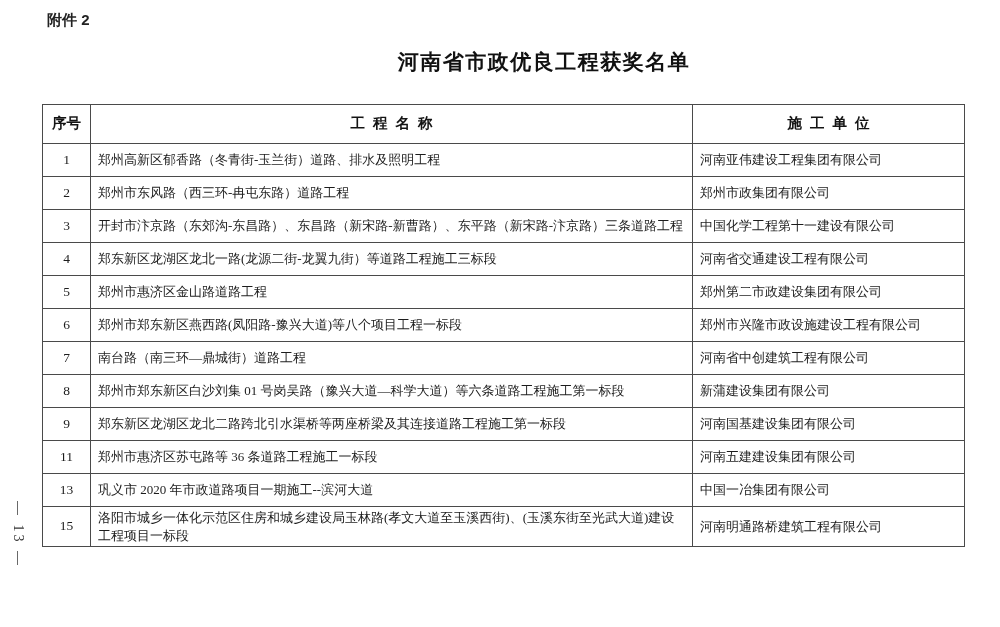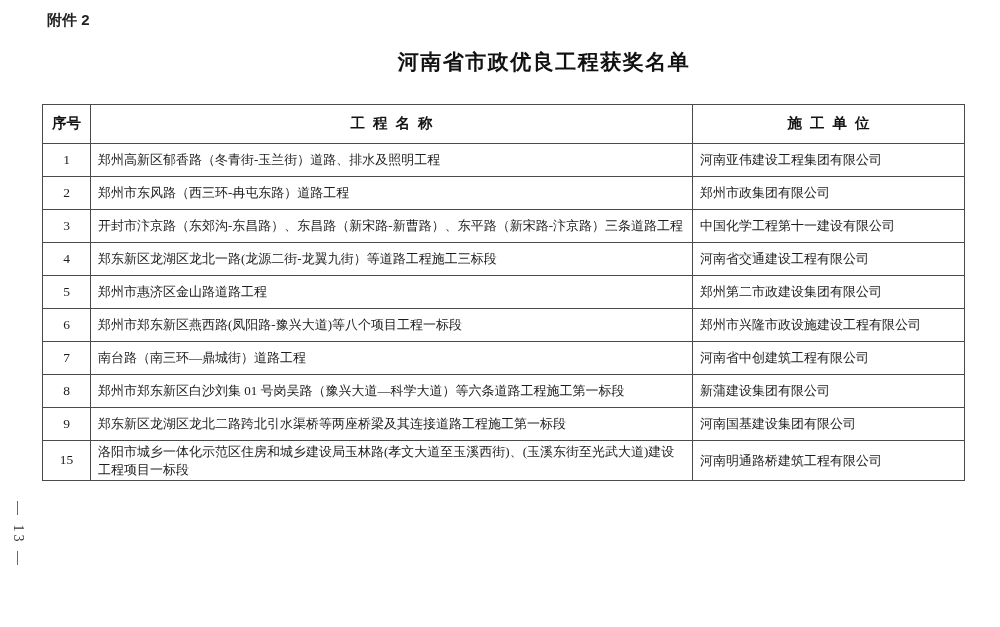--- a/index.html
+++ b/index.html
@@ -131,22 +131,32 @@
     <td class="cell-company">新蒲建设集团有限公司</td>
   </tr>
 
   <tr>
     <td class="cell-no">9</td>
     <td class="cell-name">郑东新区龙湖区龙北二路跨北引水渠桥等两座桥梁及其连接道路工程施工第一标段</td>
     <td class="cell-company">河南国基建设集团有限公司</td>
   </tr>
 
 
+  <tr>
+    <td class="cell-no">11</td>
+    <td class="cell-name">郑州市惠济区苏屯路等 36 条道路工程施工一标段</td>
+    <td class="cell-company">河南五建建设集团有限公司</td>
+  </tr>
 
 
+  <tr>
+    <td class="cell-no">13</td>
+    <td class="cell-name">巩义市 2020 年市政道路项目一期施工--滨河大道</td>
+    <td class="cell-company">中国一冶集团有限公司</td>
+  </tr>
 
 
   <tr>
     <td class="cell-no">15</td>
     <td class="cell-name">洛阳市城乡一体化示范区住房和城乡建设局玉林路(孝文大道至玉溪西街)、(玉溪东街至光武大道)建设工程项目一标段</td>
     <td class="cell-company">河南明通路桥建筑工程有限公司</td>
   </tr>
 </tbody>
   </table>
 </div>

